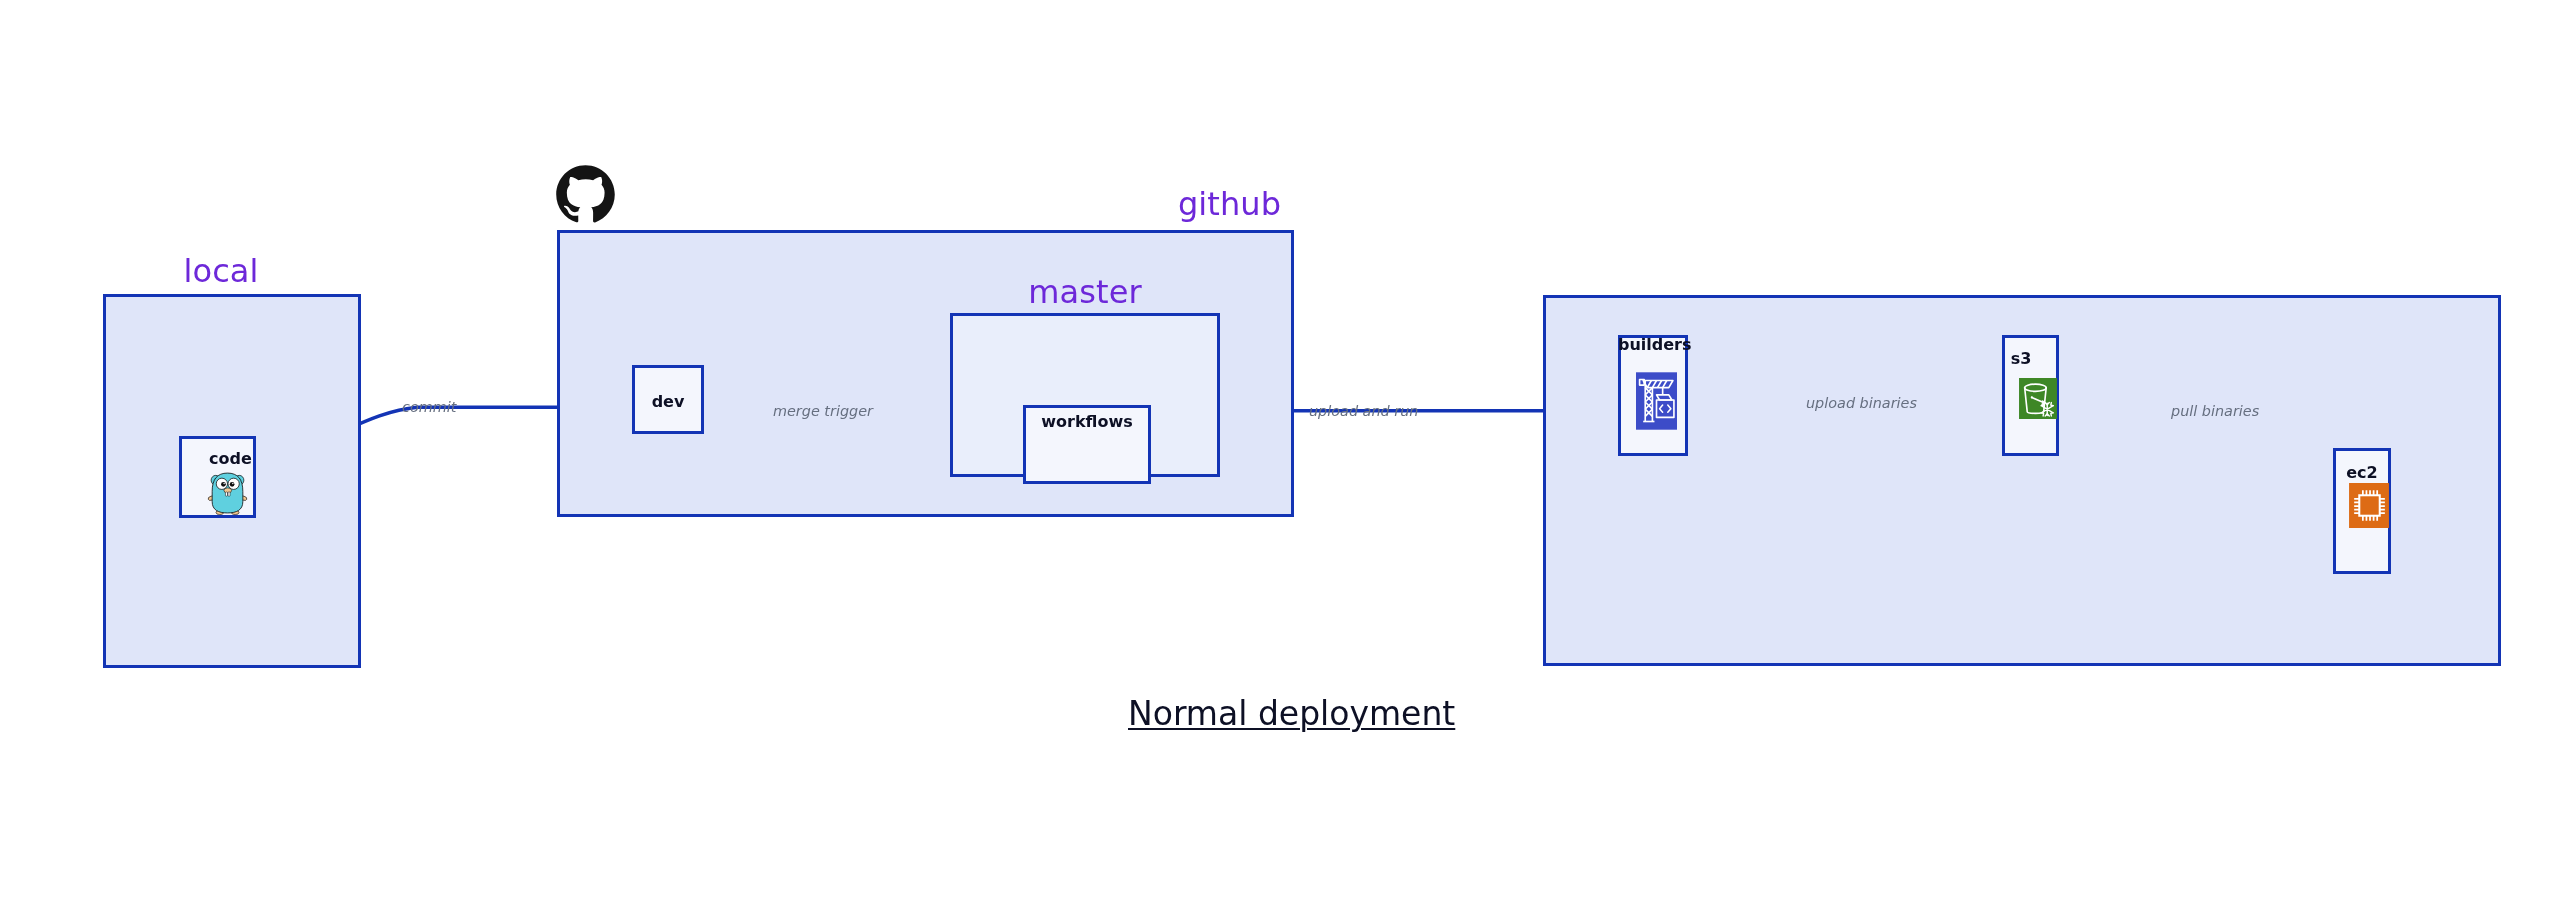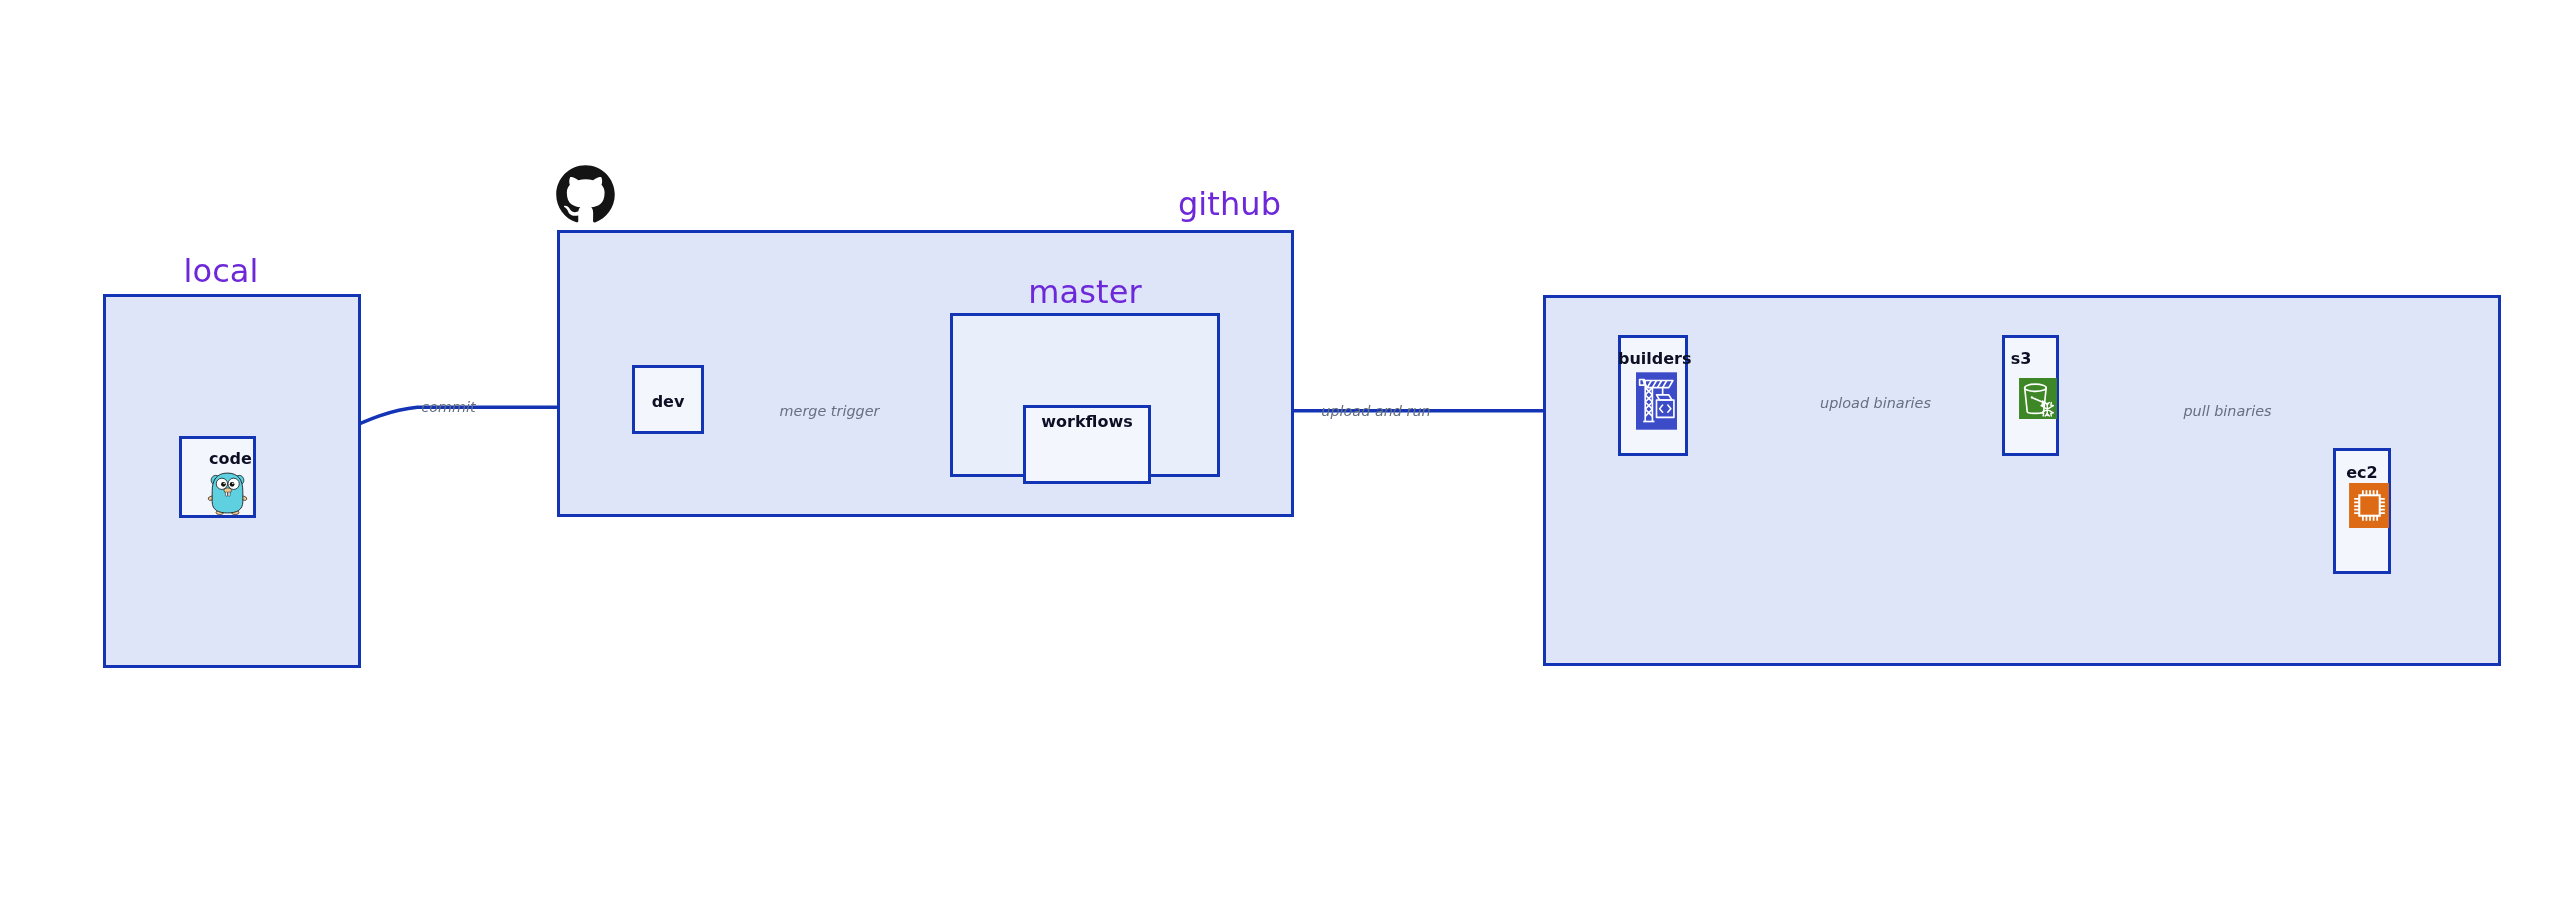--- a/index.html
+++ b/index.html
@@ -62,21 +62,21 @@
     text-align: center;
   }
 
   .edge-label {
     position: absolute;
     color: #666f80;
     font-size: 14.4px;
     font-style: italic;
     white-space: nowrap;
     background: transparent;
-    text-align: center;
+    text-align: left;
     line-height: 1;
   }
 
   .diagram-title {
     position: absolute;
     color: #0d1025;
     font-size: 33px;
     font-weight: 400;
     white-space: nowrap;
     text-decoration: underline;
@@ -191,21 +191,21 @@
 
   <div class="sub-box" style="left:950px; top:313px; width:270px; height:164px;"></div>
 
   <div class="leaf-box" style="left:1023px; top:405px; width:128px; height:79px;"></div>
   <div class="node-label" style="left:1023px; top:412px; width:128px;">workflows</div>
 
 
   <div class="group-box" style="left:1543px; top:295px; width:958px; height:371px;"></div>
 
   <div class="leaf-box" style="left:1618px; top:335px; width:70px; height:121px;"></div>
-  <div class="node-label" style="left:1618px; top:349px; width:70px;">builders</div>
+  <div class="node-label" style="left:1618px; top:335px; width:70px;">builders</div>
   <div class="icon-holder" style="left:1636px; top:372px; width:41px; height:58px;">
     <svg viewBox="0 0 80 112" width="41" height="58" xmlns="http://www.w3.org/2000/svg">
       <rect x="0" y="0" width="80" height="112" fill="#3c4cc8"></rect>
       <g stroke="#ffffff" stroke-width="3.2" fill="none" stroke-linejoin="round">
 
         <path d="M14 16 L72 16 L64 30 L22 30 Z"></path>
         <path d="M22 30 L30 16 M32 30 L40 16 M42 30 L50 16 M52 30 L60 16"></path>
 
         <rect x="7" y="14" width="9" height="11"></rect>
 
@@ -273,15 +273,16 @@
   <div class="edge-label" style="left:402px; top:400px; width:93px;">commit</div>
 
   <div class="edge-label" style="left:773px; top:404px; width:113px;">merge trigger</div>
 
   <div class="edge-label" style="left:1309px; top:404px; width:134px;">upload and run</div>
 
   <div class="edge-label" style="left:1806px; top:396px; width:139px;">upload binaries</div>
 
   <div class="edge-label" style="left:2171px; top:404px; width:113px;">pull binaries</div>
 
+  <div class="diagram-title" style="left:1128px; top:694px;">Normal deployment</div>
 
 </div>
 
 
 </body></html>

